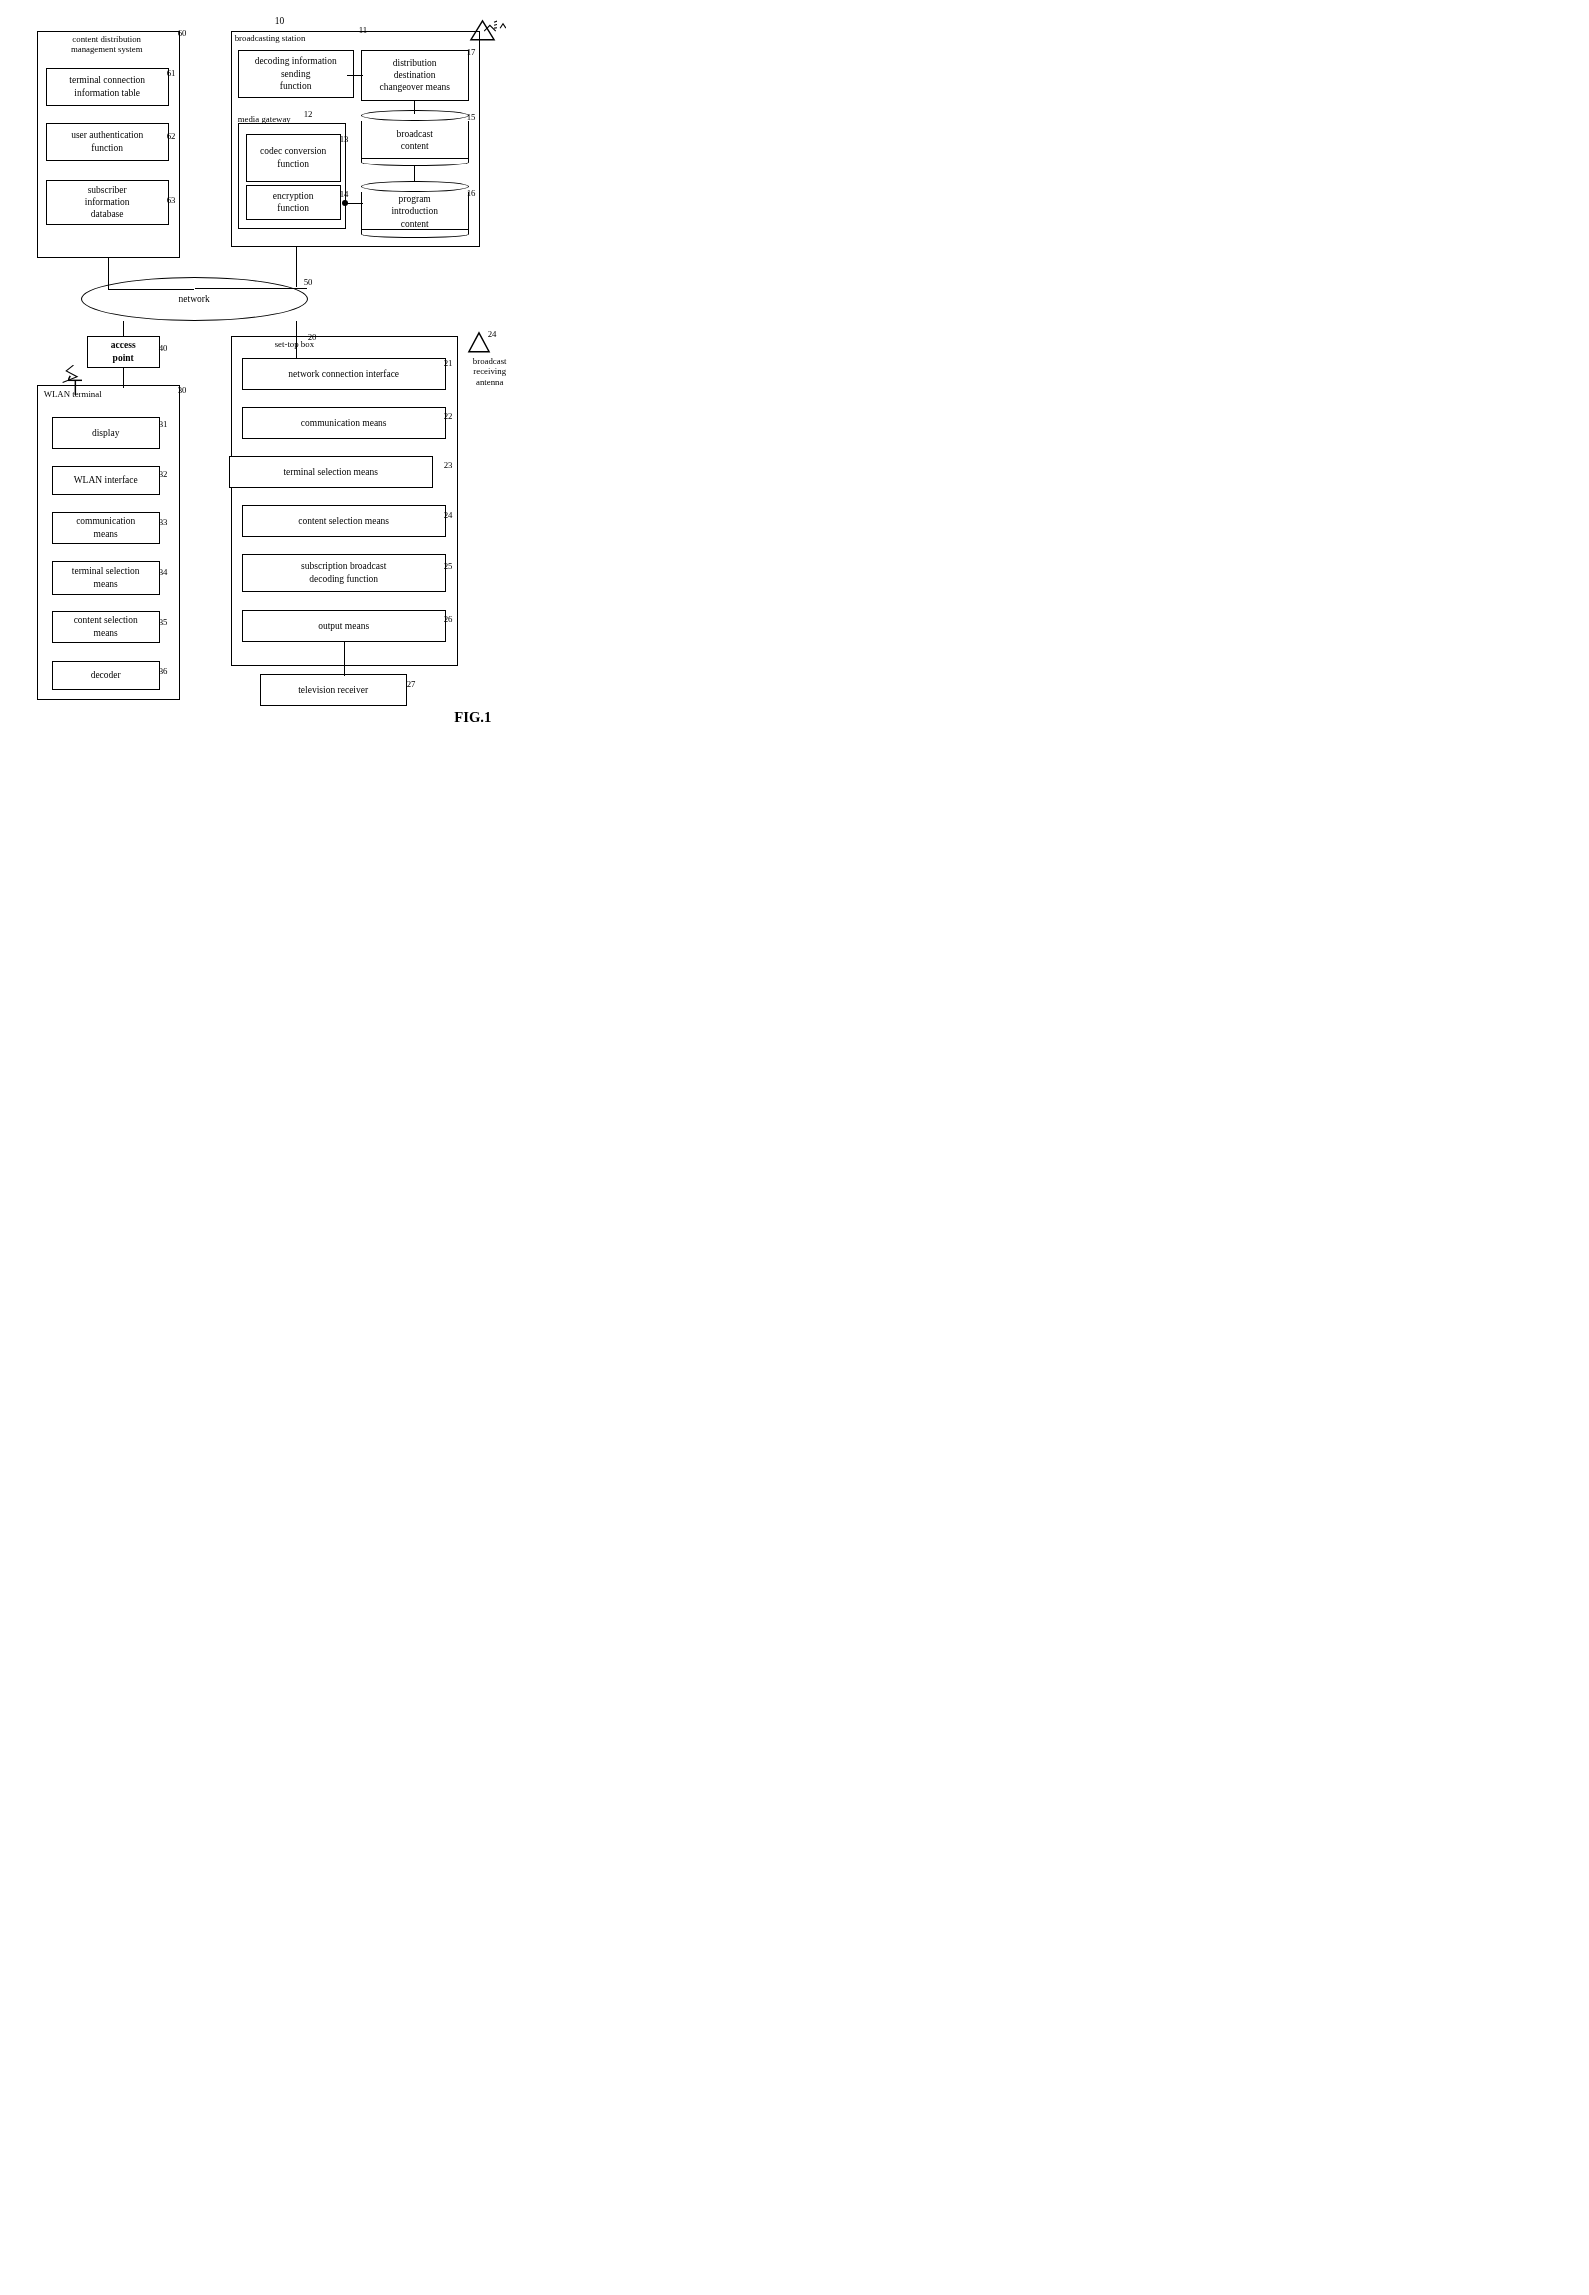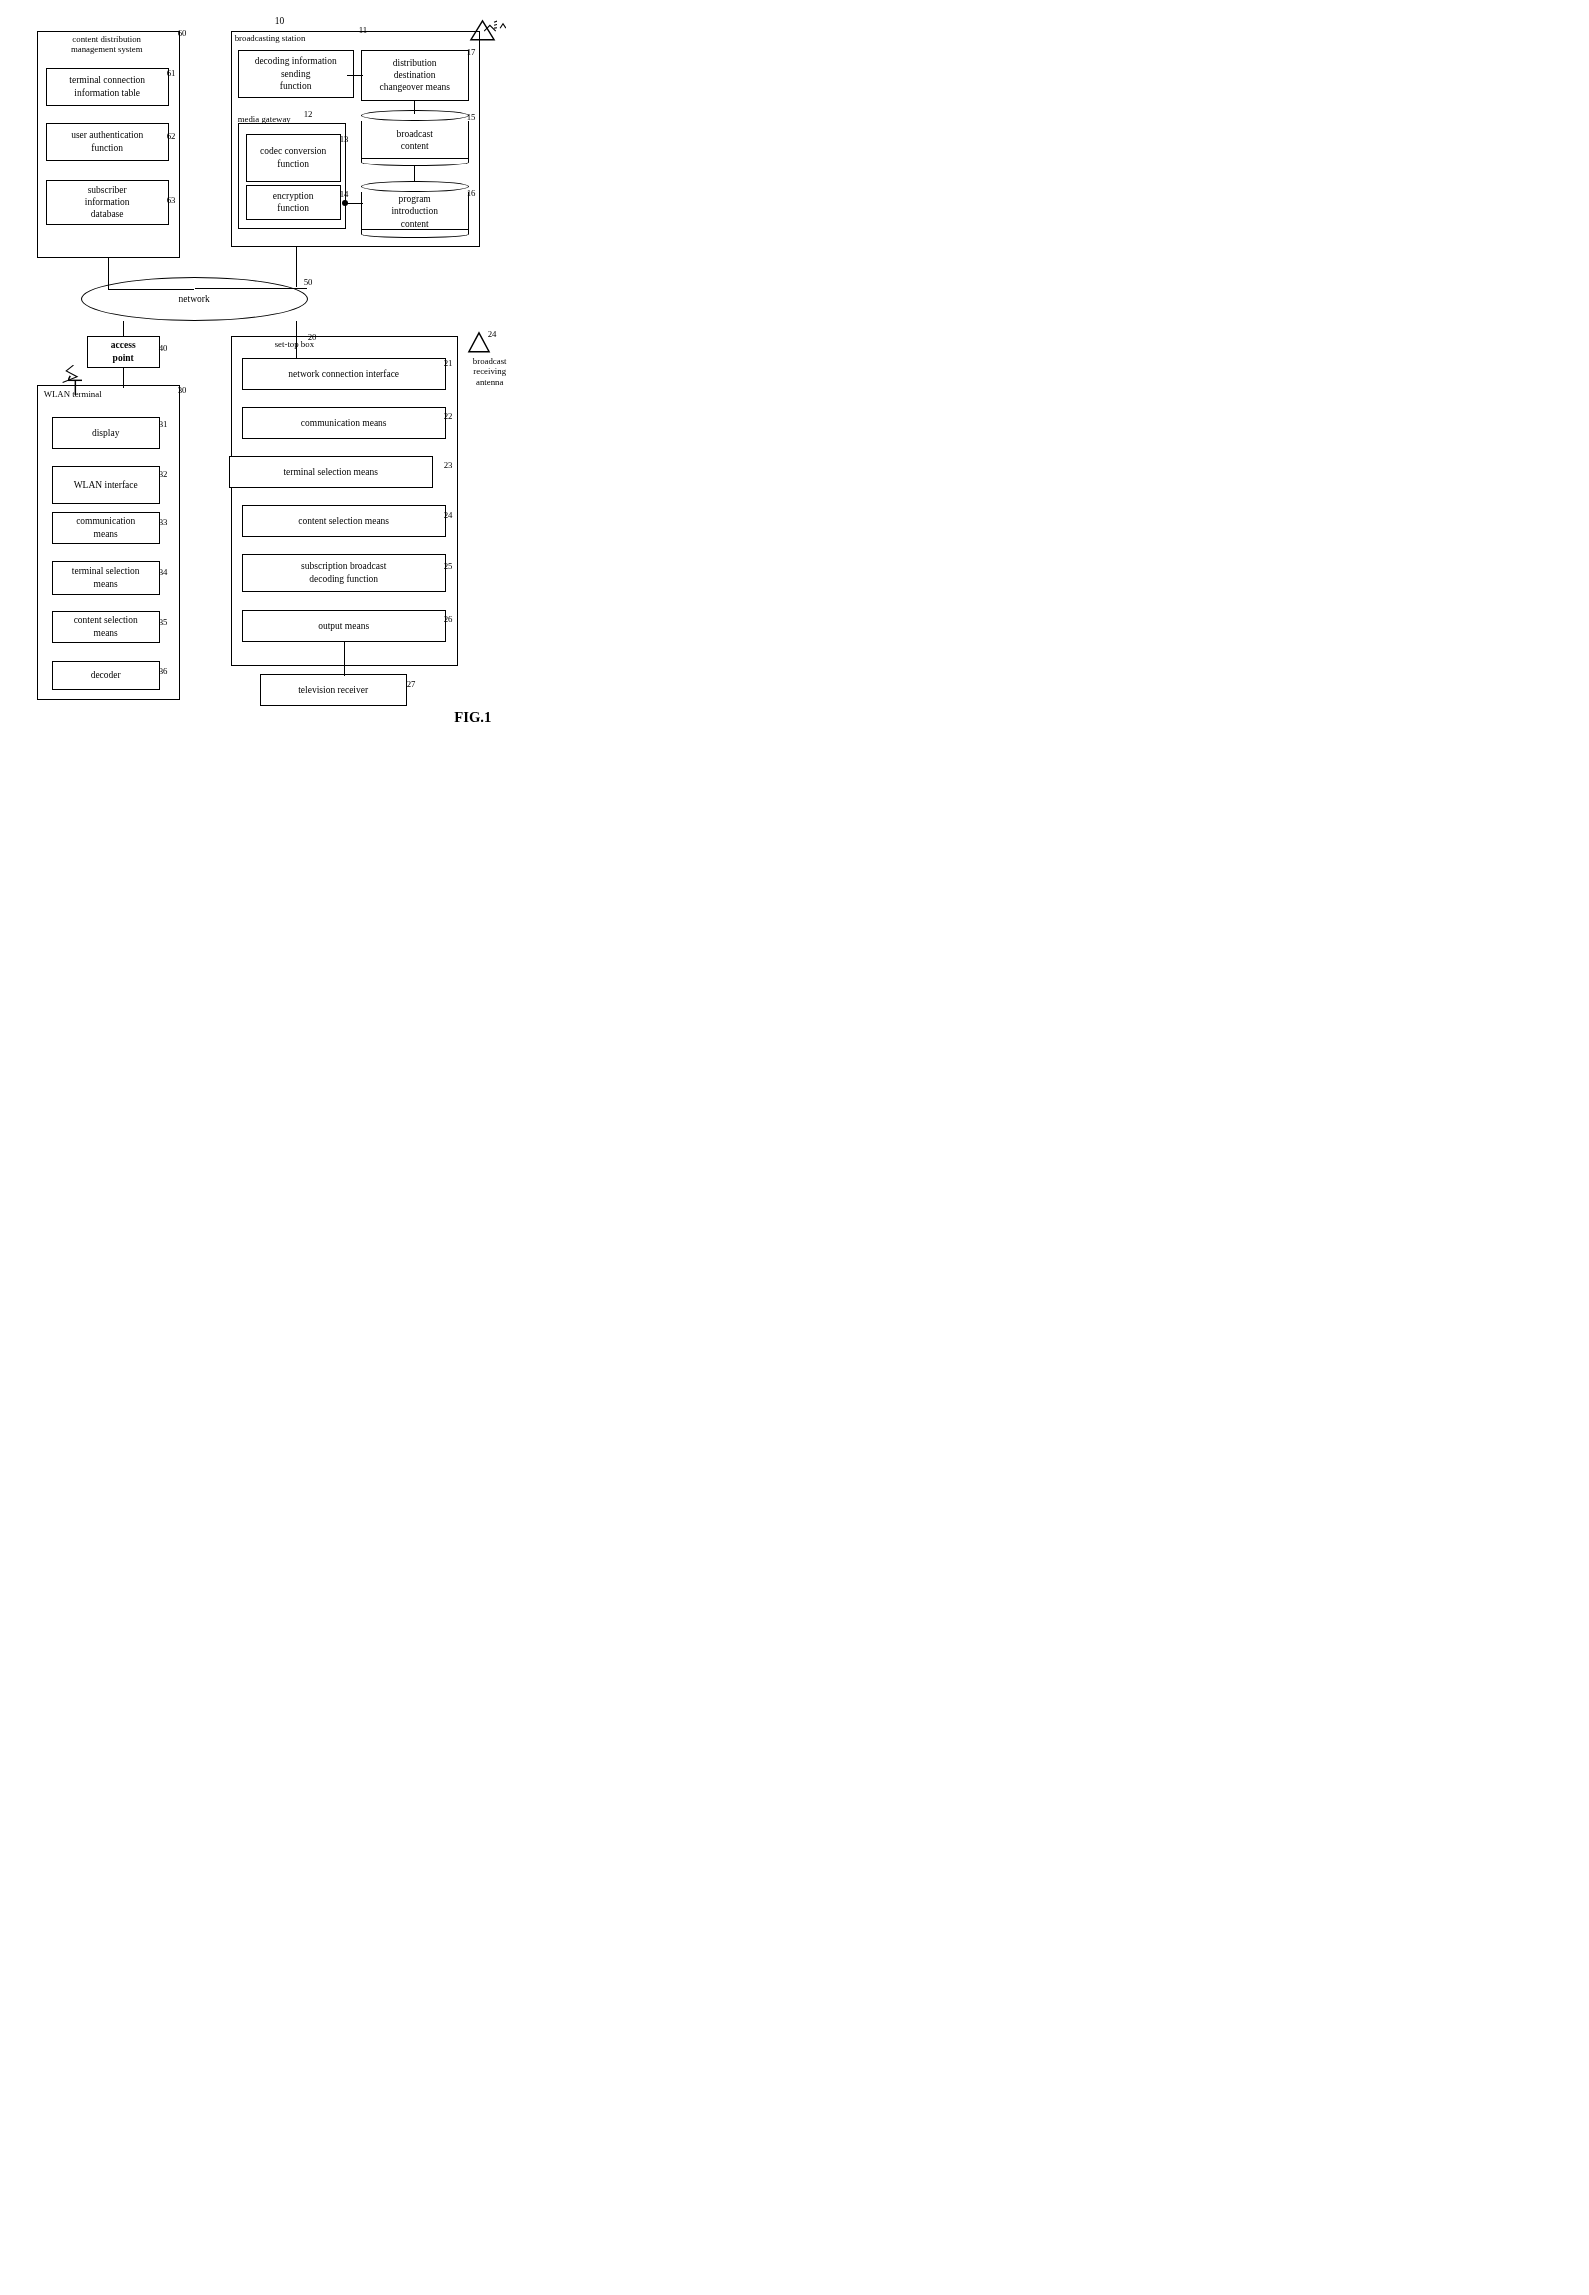--- a/index.html
+++ b/index.html
@@ -187,21 +187,21 @@
     <line x1="10" y1="30" x2="10" y2="10" stroke="#000" stroke-width="2"></line>
     <line x1="0" y1="10" x2="20" y2="10" stroke="#000" stroke-width="2"></line>
     <line x1="3" y1="4" x2="0" y2="10" stroke="#000" stroke-width="2"></line>
   </svg>
 
   <div class="box" style="left:37px; top:402px; width:108px; height:32px;">
     <span>display</span>
   </div>
   <span class="label" style="left:144px; top:404px;">31</span>
 
-  <div class="box" style="left:37px; top:451px; width:108px; height:38px;">
+  <div class="box" style="left:37px; top:451px; width:108px; height:29px;">
     <span>WLAN interface</span>
   </div>
   <span class="label" style="left:144px; top:454px;">32</span>
 
   <div class="box" style="left:37px; top:497px; width:108px; height:32px;">
     <span>communication<br>means</span>
   </div>
   <span class="label" style="left:144px; top:502px;">33</span>
 
   <div class="box" style="left:37px; top:546px; width:108px; height:34px;">

